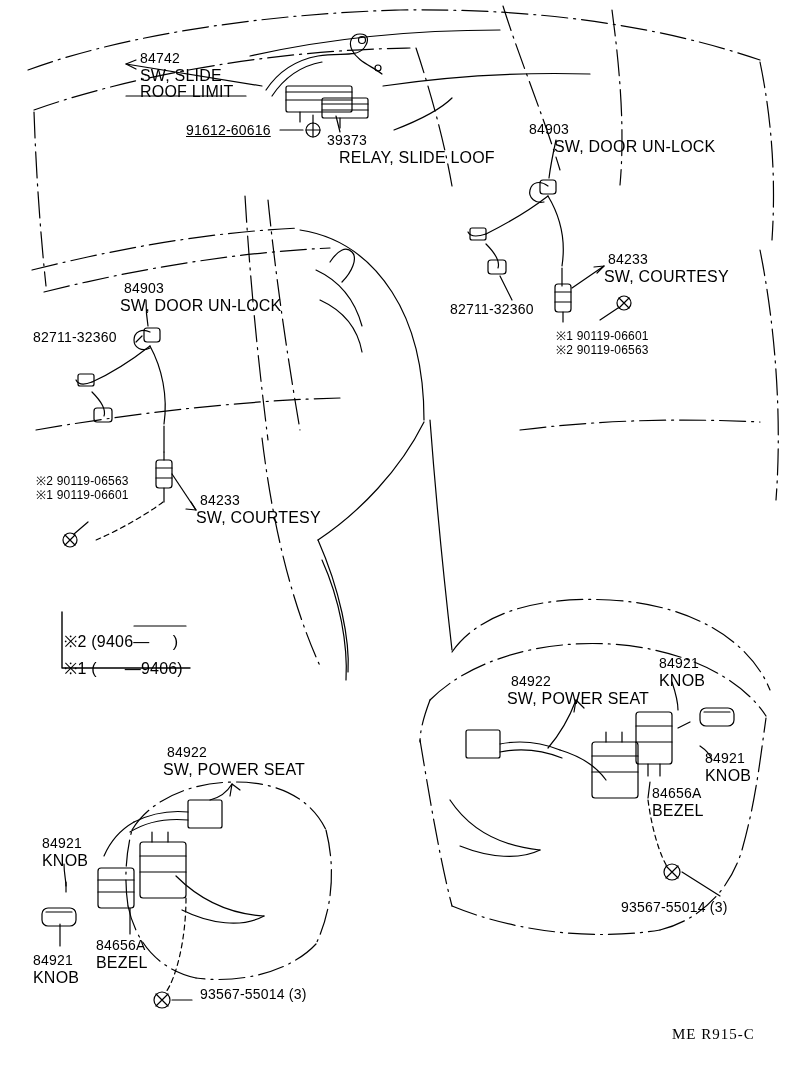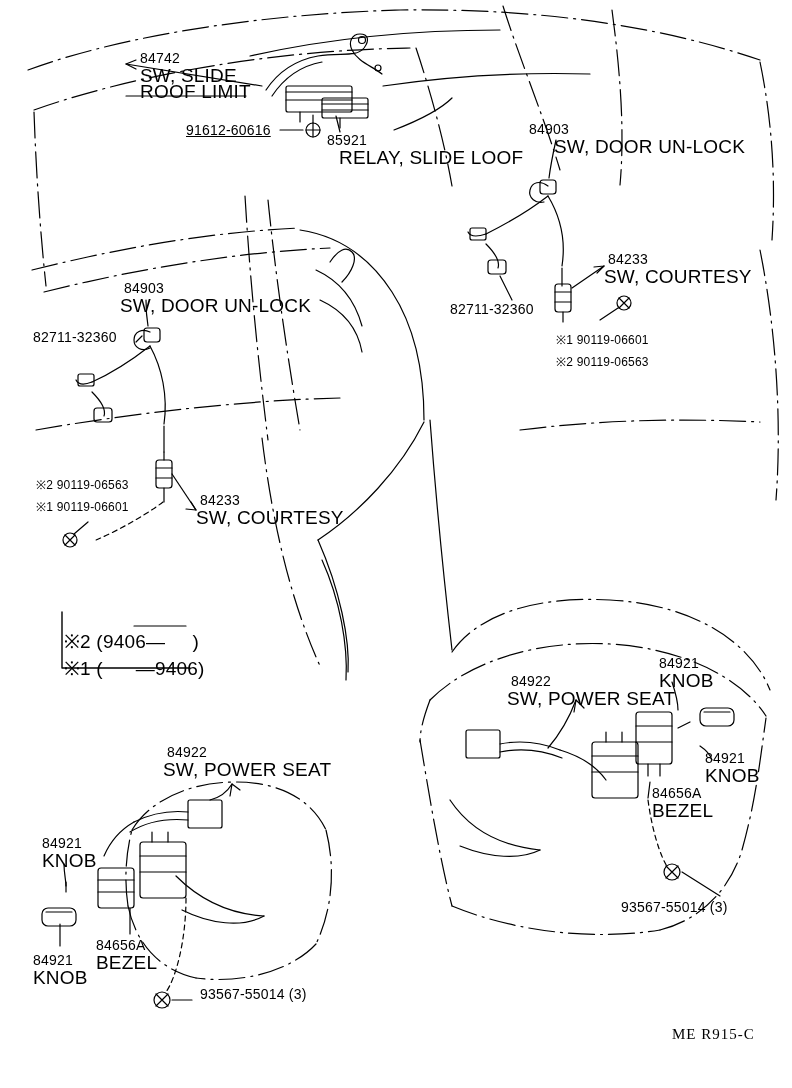--- a/index.html
+++ b/index.html
@@ -23,29 +23,29 @@
   }
   svg.layer {
     position: absolute;
     left: 0; top: 0;
     width: 792px;
     height: 1088px;
   }
   .lbl {
     position: absolute;
     font-family: "Liberation Sans", sans-serif;
-    font-size: 19px;
+    font-size: 16px;
     line-height: 15.5px;
     white-space: pre;
     letter-spacing: 0.2px;
     color: #000;
   }
   .lbl.small {
     font-size: 12px;
-    line-height: 22px;
+    line-height: 14px;
   }
   .lbl.code {
     font-size: 14px;
     line-height: 16px;
   }
   .footer-code {
     position: absolute;
     font-size: 15px;
     letter-spacing: 1px;
     font-family: Liberation Serif, serif;
@@ -236,21 +236,21 @@
 
     </g>
   </svg>
 
   <div class="lbl code" style="left:140px; top:50px;">84742</div>
   <div class="lbl" style="left:140px; top:68px;">SW, SLIDE
 ROOF LIMIT</div>
 
   <div class="lbl code" style="left:186px; top:122px;text-decoration:underline;">91612-60616</div>
 
-  <div class="lbl code" style="left:327px; top:132px;">85921</div>
+  <div class="lbl code" style="left:327px; top:132px;">39373</div>
   <div class="lbl" style="left:322px; top:150px;margin-left:17px;">RELAY, SLIDE LOOF</div>
 
   <div class="lbl code" style="left:529px; top:121px;">84903</div>
   <div class="lbl" style="left:554px; top:139px;">SW, DOOR UN-LOCK</div>
 
   <div class="lbl code" style="left:608px; top:251px;">84233</div>
   <div class="lbl" style="left:604px; top:269px;">SW, COURTESY</div>
 
   <div class="lbl code" style="left:450px; top:301px;">82711-32360</div>
 

